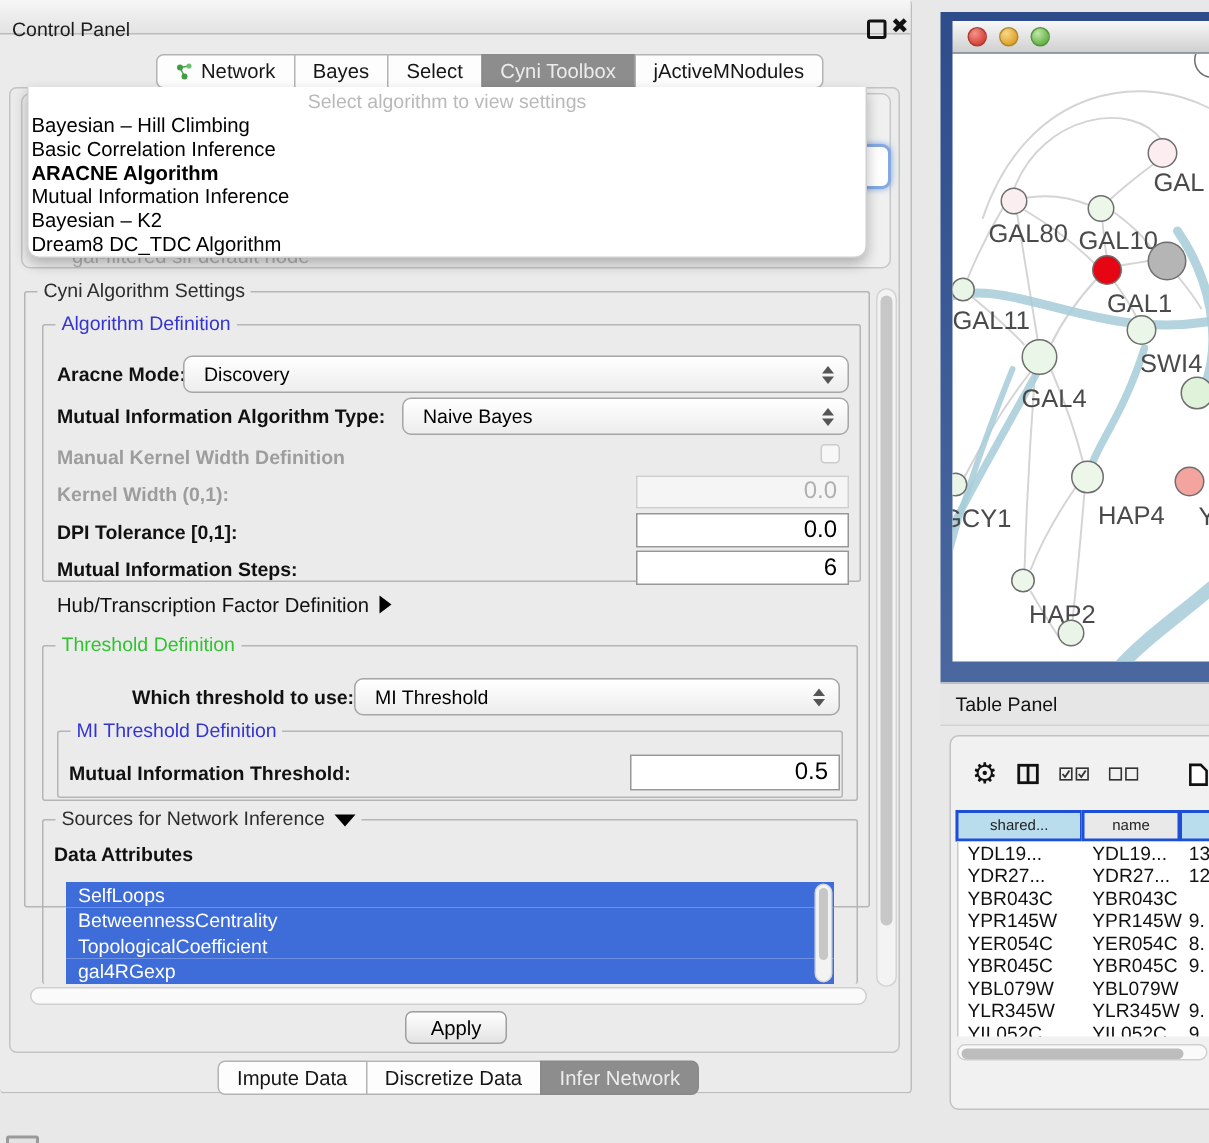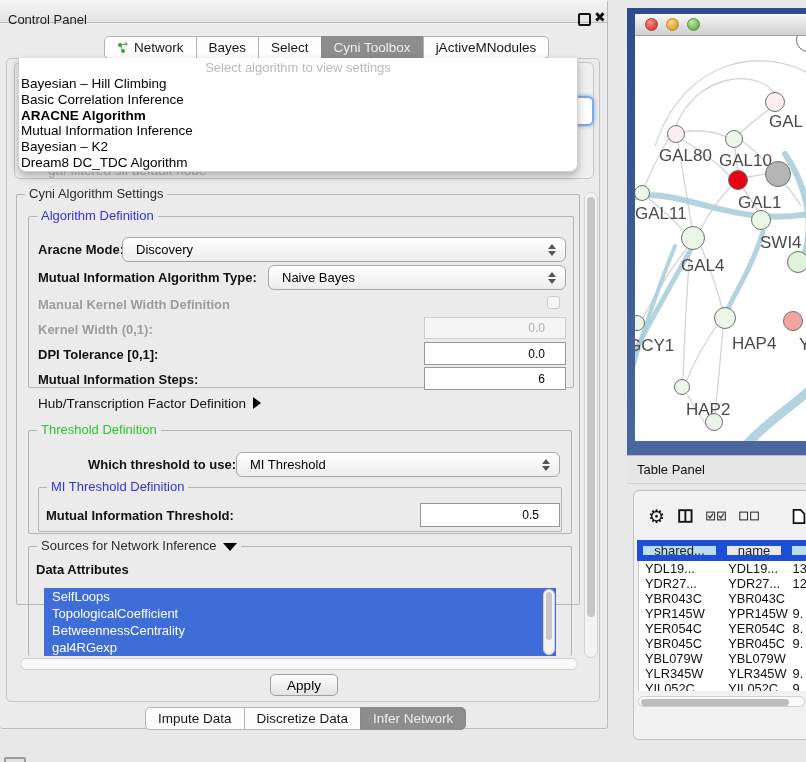--- a/index.html
+++ b/index.html
@@ -52,22 +52,22 @@
   .blab{font-weight:bold;font-size:13px;color:#111;white-space:nowrap;}
   .glab{font-weight:bold;font-size:13px;color:#9d9d9d;white-space:nowrap;}
 
   .combo{background:linear-gradient(#ffffff,#ededed);border:1px solid #a6a6a6;border-radius:6px;
       box-sizing:border-box;display:flex;align-items:center;padding-left:13px;font-size:13px;color:#000;}
   .spin{position:absolute;right:9px;top:50%;transform:translateY(-50%);display:flex;flex-direction:column;gap:2px;}
   .spin i{display:block;width:0;height:0;border-left:4px solid transparent;border-right:4px solid transparent;}
   .spin .up{border-bottom:5px solid #555;}
   .spin .dn{border-top:5px solid #555;}
 
-  .field{background:#fff;border:1px solid #979797;box-sizing:border-box;font-size:12px;color:#000;
-      display:flex;align-items:center;justify-content:flex-end;padding-right:20px;text-align:center;}
+  .field{background:#fff;border:1px solid #979797;box-sizing:border-box;font-size:16px;color:#000;
+      display:flex;align-items:center;justify-content:flex-end;padding-right:7px;text-align:center;}
   .field.dis{background:#f5f5f5;border-color:#cfcfcf;color:#b0b0b0;}
   .chk{width:13px;height:13px;border:1px solid #cbcbcb;border-radius:3px;background:#f7f7f7;box-sizing:border-box;}
 
   .tri-r{display:inline-block;width:0;height:0;border-top:6px solid transparent;border-bottom:6px solid transparent;
       border-left:8px solid #000;margin-left:7px;vertical-align:-1px;}
   .tri-d{display:inline-block;width:0;height:0;border-left:7px solid transparent;border-right:7px solid transparent;
       border-top:8px solid #000;margin-left:6px;vertical-align:-1px;}
 
   .attr-list{background:#fff;overflow:hidden;}
   .attr-item{height:17px;line-height:17px;background:#3e6cd8;color:#fff;padding-left:8px;font-size:13px;white-space:nowrap;}
@@ -94,22 +94,22 @@
 
   
   .tp-titlebar{left:627px;top:455px;width:179px;height:29px;background:#e6e6e6;
       border-top:1px solid #bdbdbd;border-bottom:1px solid #d2d2d2;box-sizing:border-box;
       display:flex;align-items:center;padding-left:10px;font-size:13px;color:#111;}
   .tp-panel{left:633px;top:490px;width:180px;height:250px;background:#f1f1f1;
       border:1px solid #c2c2c2;border-radius:6px 0 0 6px;box-sizing:border-box;}
   .tp-toolbar{left:633px;top:498px;width:173px;height:36px;display:flex;align-items:center;gap:13px;padding-left:15px;box-sizing:border-box;}
   .gear{font-size:19px;color:#111;line-height:19px;}
   .thead{display:flex;}
-  .th{height:21px;border:6px solid #1d4ed8;margin-left:-1px;box-sizing:border-box;
-      display:flex;align-items:center;justify-content:center;font-size:13px;color:#222;background:#e9e9e9;overflow:hidden;}
+  .th{height:21px;border:2px solid #1d4ed8;margin-left:-1px;box-sizing:border-box;
+      display:flex;align-items:center;justify-content:center;font-size:10px;color:#222;background:#e9e9e9;overflow:hidden;}
   .th.selcol{background:#badded;}
   .rows-clip{overflow:hidden;background:#fff;border-left:1px solid #c9c9c9;border-right:1px solid #c9c9c9;box-sizing:border-box;}
   .trow{display:flex;height:15px;line-height:15px;font-size:12.8px;color:#111;}
   .td{overflow:hidden;white-space:nowrap;box-sizing:border-box;padding-left:6px;}
   .c1{width:84px;} .c2{width:66px;} .c3{width:60px;padding-left:5px;}
   .hthumb{position:absolute;top:2px;height:7px;background:#bdbdbd;border-radius:4px;}
 
   .partial-box{left:4px;top:757px;width:22px;height:12px;border:2px solid #9a9a9a;background:#e2e2e2;box-sizing:border-box;border-radius:2px;}
   svg{display:block;}
 </style>
@@ -218,22 +218,22 @@
   </div>
   <div class="abs blab" style="left:46px;top:508px;">Mutual Information Threshold:</div>
   <div class="abs field" style="left:420px;top:503px;width:140px;height:24px;">0.5</div>
 
   <div class="abs grp" style="left:28px;top:546px;width:544px;height:110px;border-bottom:none;">
     <span class="grp-lbl"><span>Sources for Network Inference</span><span class="tri-d"></span></span>
   </div>
   <div class="abs blab" style="left:36px;top:562px;">Data Attributes</div>
   <div class="abs attr-list" id="attr-list" style="left:44px;top:588px;width:512px;height:68px;">
       <div class="attr-item">SelfLoops</div>
+      <div class="attr-item">BetweennessCentrality</div>
       <div class="attr-item">TopologicalCoefficient</div>
-      <div class="attr-item">BetweennessCentrality</div>
       <div class="attr-item">gal4RGexp</div>
     </div>
   <div class="abs vscroll" style="left:543px;top:589px;width:12px;height:66px;">
     <div class="vthumb" style="top:2px;height:48px;"></div>
   </div>
 
   <div class="abs vscroll" style="left:584px;top:192px;width:14px;height:466px;">
     <div class="vthumb" style="top:4px;height:420px;"></div>
   </div>
   <div class="abs hscroll" style="left:20px;top:658px;width:558px;height:12px;"></div>

